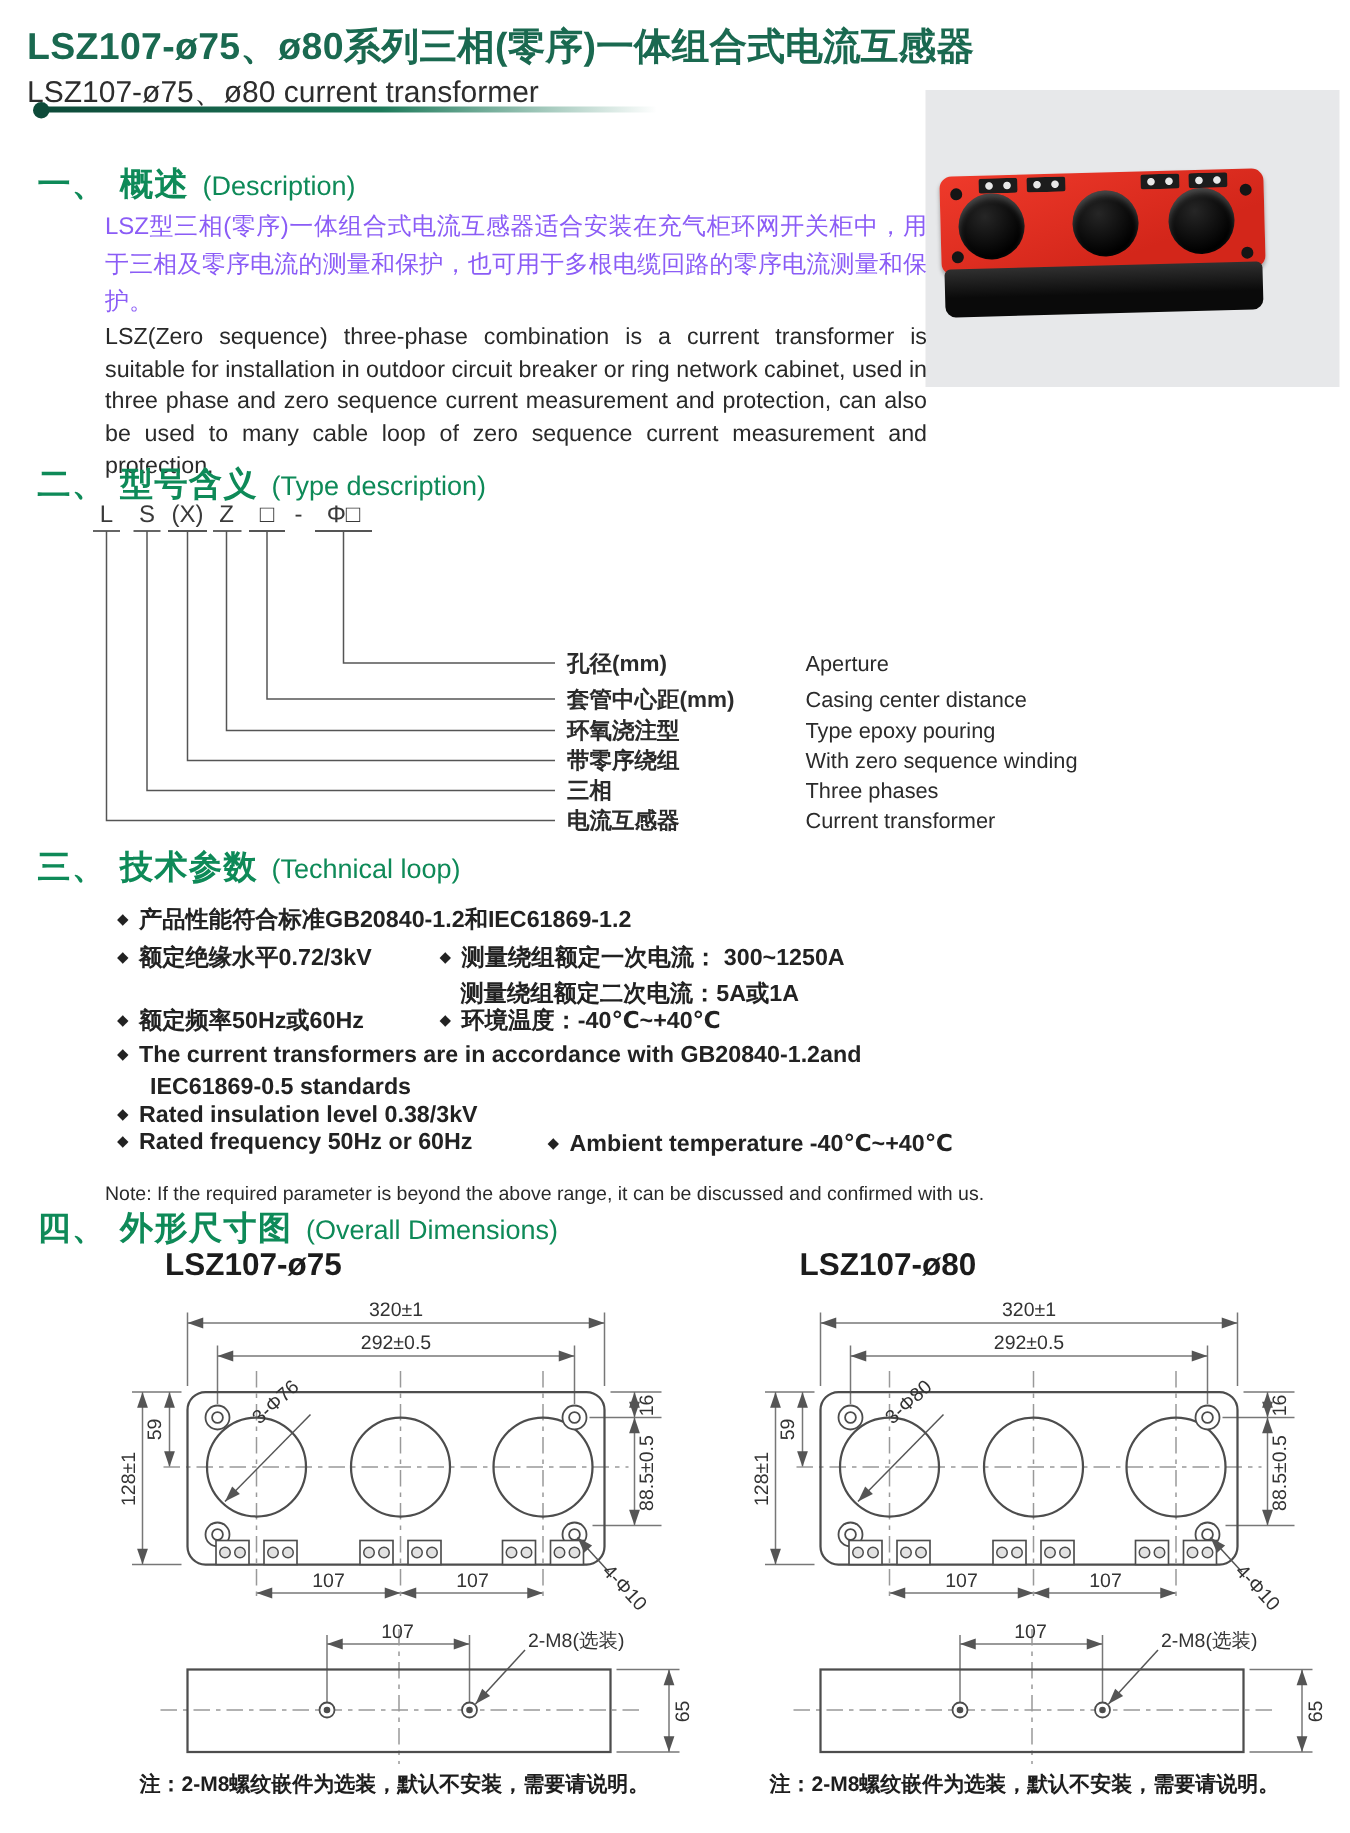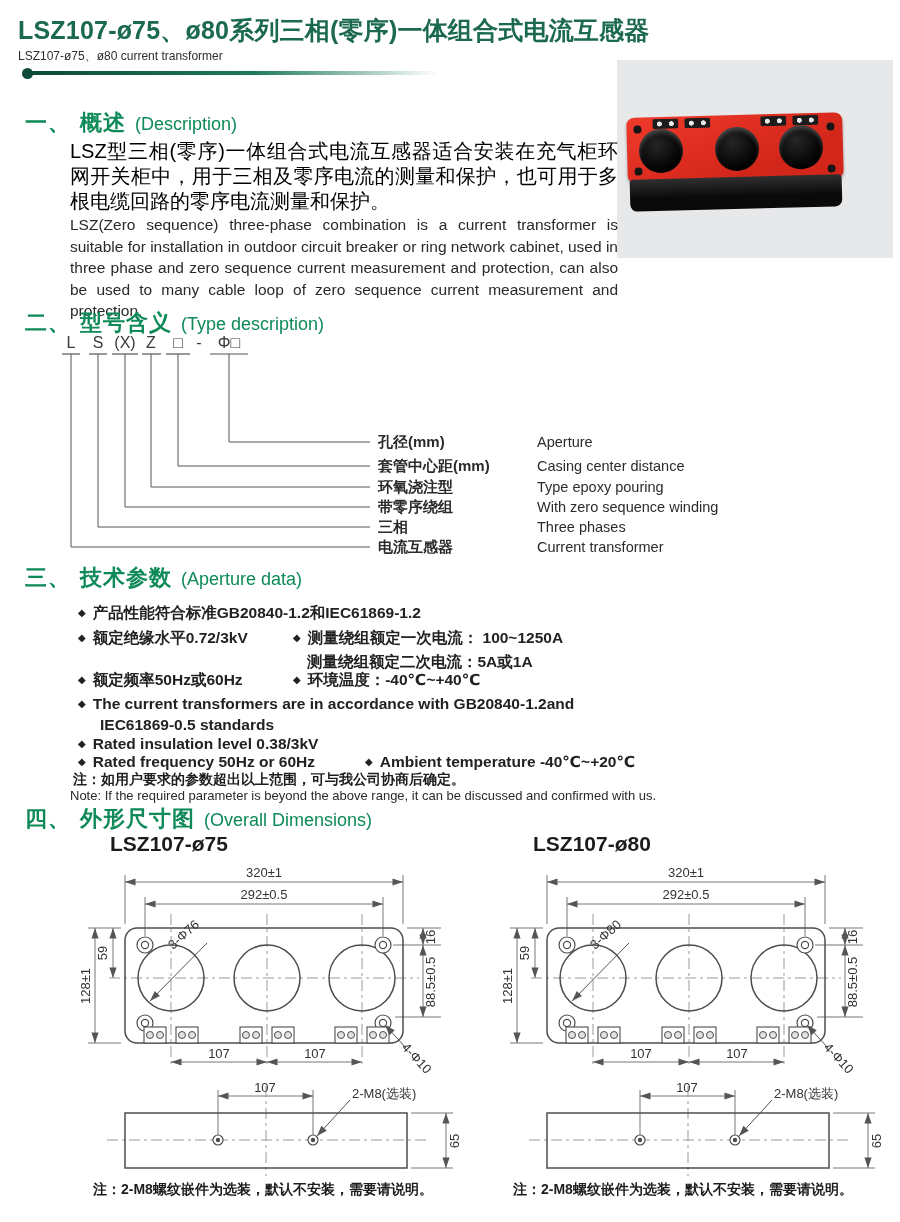--- a/index.html
+++ b/index.html
@@ -2,21 +2,21 @@
 <html><head>
 <meta charset="utf-8">
 <style>
   html,body{margin:0;padding:0;background:#ffffff;}
   #page{position:relative;width:900px;height:1222px;background:#fff;overflow:hidden;
         font-family:"Liberation Sans","DejaVu Sans",sans-serif;color:#2f2f2f;}
   .abs{position:absolute;}
 
   
   .main-title{left:18px;top:14px;font-size:25px;font-weight:bold;color:#1a6950;letter-spacing:0.2px;}
-  .sub-title{left:18px;top:48px;font-size:12px;color:#2d2d2d;}
+  .sub-title{left:18px;top:48px;font-size:20px;color:#2d2d2d;}
   .rule-dot{left:22px;top:68px;width:11px;height:11px;border-radius:50%;background:#0d4a39;}
   .rule-line{left:30px;top:71px;width:408px;height:4px;
              background:linear-gradient(to right,#0d4a39,#1d7a5a 55%,rgba(29,122,90,0));}
 
   
   .photo-panel{left:617px;top:60px;width:276px;height:198px;background:#e7e8ea;}
   .prod-top{position:absolute;left:10px;top:55px;width:216px;height:66px;border-radius:8px;
             background:linear-gradient(160deg,#ef3a2b,#d3261a 70%);transform:rotate(-1.5deg);
             box-shadow:0 2px 3px rgba(0,0,0,.35);}
   .prod-base{position:absolute;left:13px;top:117px;width:212px;height:32px;border-radius:4px 4px 7px 7px;
@@ -26,21 +26,21 @@
   .chole{position:absolute;width:8px;height:8px;border-radius:50%;background:#151515;}
   .strip{position:absolute;top:2px;width:26px;height:10px;background:#1c1c1c;border-radius:2px;
          background-image:radial-gradient(circle at 7px 5px,#e8e8e8 2.2px,transparent 2.8px),
                           radial-gradient(circle at 19px 5px,#e8e8e8 2.2px,transparent 2.8px);}
 
   
   .sec-head{display:flex;align-items:baseline;gap:9px;color:#0e8a58;white-space:nowrap;}
   .sec-num,.sec-title{font-size:22px;font-weight:bold;letter-spacing:1px;}
   .sec-sub{font-size:18px;font-weight:normal;}
 
-  .para-zh{left:70px;top:139px;width:548px;font-size:20px;line-height:25px;text-align:justify;color:#000000;}
+  .para-zh{left:70px;top:139px;width:548px;font-size:16px;line-height:25px;text-align:justify;color:#8b5cf6;}
   .para-en{left:70px;top:214px;width:548px;font-size:15.5px;line-height:21.5px;text-align:justify;color:#292929;}
 
   
   .trow{white-space:nowrap;font-size:15.5px;color:#222;font-weight:bold;}
   .bullet{font-size:10px;vertical-align:2px;margin-right:7px;color:#222;}
   .note-zh{font-size:14px;font-weight:bold;color:#1d1d1d;white-space:nowrap;}
   .note-en{font-size:13px;color:#2a2a2a;white-space:nowrap;}
 
   .draw-title{font-size:21px;font-weight:bold;color:#1c1c1c;white-space:nowrap;}
   .dim-note{font-size:14px;font-weight:bold;color:#1d1d1d;white-space:nowrap;}
@@ -137,35 +137,34 @@
       <text class="leg-en" x="479" y="159">Type epoxy pouring</text>
       <text class="leg-en" x="479" y="179">With zero sequence winding</text>
       <text class="leg-en" x="479" y="199">Three phases</text>
       <text class="leg-en" x="479" y="219">Current transformer</text>
     </g>
   </svg>
 
   <div class="abs sec-head" style="left:25px;top:563px">
     <span class="sec-num">三、</span>
     <span class="sec-title">技术参数</span>
-    <span class="sec-sub">(Aperture data)</span>
+    <span class="sec-sub">(Technical loop)</span>
   </div>
 
   <div class="abs trow" style="left:78px;top:603px"><span class="bullet">◆</span><span>产品性能符合标准GB20840-1.2和IEC61869-1.2</span></div>
   <div class="abs trow" style="left:78px;top:628px"><span class="bullet">◆</span><span>额定绝缘水平0.72/3kV</span></div>
-  <div class="abs trow" style="left:293px;top:628px"><span class="bullet">◆</span><span>测量绕组额定一次电流： 100~1250A</span></div>
+  <div class="abs trow" style="left:293px;top:628px"><span class="bullet">◆</span><span>测量绕组额定一次电流： 300~1250A</span></div>
   <div class="abs trow" style="left:307px;top:652px"><span>测量绕组额定二次电流：5A或1A</span></div>
   <div class="abs trow" style="left:78px;top:670px"><span class="bullet">◆</span><span>额定频率50Hz或60Hz</span></div>
   <div class="abs trow" style="left:293px;top:670px"><span class="bullet">◆</span><span>环境温度：-40℃~+40℃</span></div>
   <div class="abs trow" style="left:78px;top:695px"><span class="bullet">◆</span><span>The current transformers are in accordance with GB20840-1.2and</span></div>
   <div class="abs trow" style="left:100px;top:716px"><span>IEC61869-0.5 standards</span></div>
   <div class="abs trow" style="left:78px;top:735px"><span class="bullet">◆</span><span>Rated  insulation level 0.38/3kV</span></div>
   <div class="abs trow" style="left:78px;top:753px"><span class="bullet">◆</span><span>Rated  frequency 50Hz or 60Hz</span></div>
-  <div class="abs trow" style="left:365px;top:753px"><span class="bullet">◆</span><span>Ambient temperature  -40℃~+20℃</span></div>
-  <div class="abs note-zh" style="left:73px;top:771px">注：如用户要求的参数超出以上范围，可与我公司协商后确定。</div>
+  <div class="abs trow" style="left:365px;top:753px"><span class="bullet">◆</span><span>Ambient temperature  -40℃~+40℃</span></div>
   <div class="abs note-en" style="left:70px;top:788px">Note: If the required parameter is beyond the above range, it can be discussed and confirmed with us.</div>
 
   <div class="abs sec-head" style="left:25px;top:804px">
     <span class="sec-num">四、</span>
     <span class="sec-title">外形尺寸图</span>
     <span class="sec-sub">(Overall  Dimensions)</span>
   </div>
 
   <div class="abs draw-title" style="left:110px;top:832px">LSZ107-ø75</div>
   <div class="abs draw-title" style="left:533px;top:832px">LSZ107-ø80</div>

